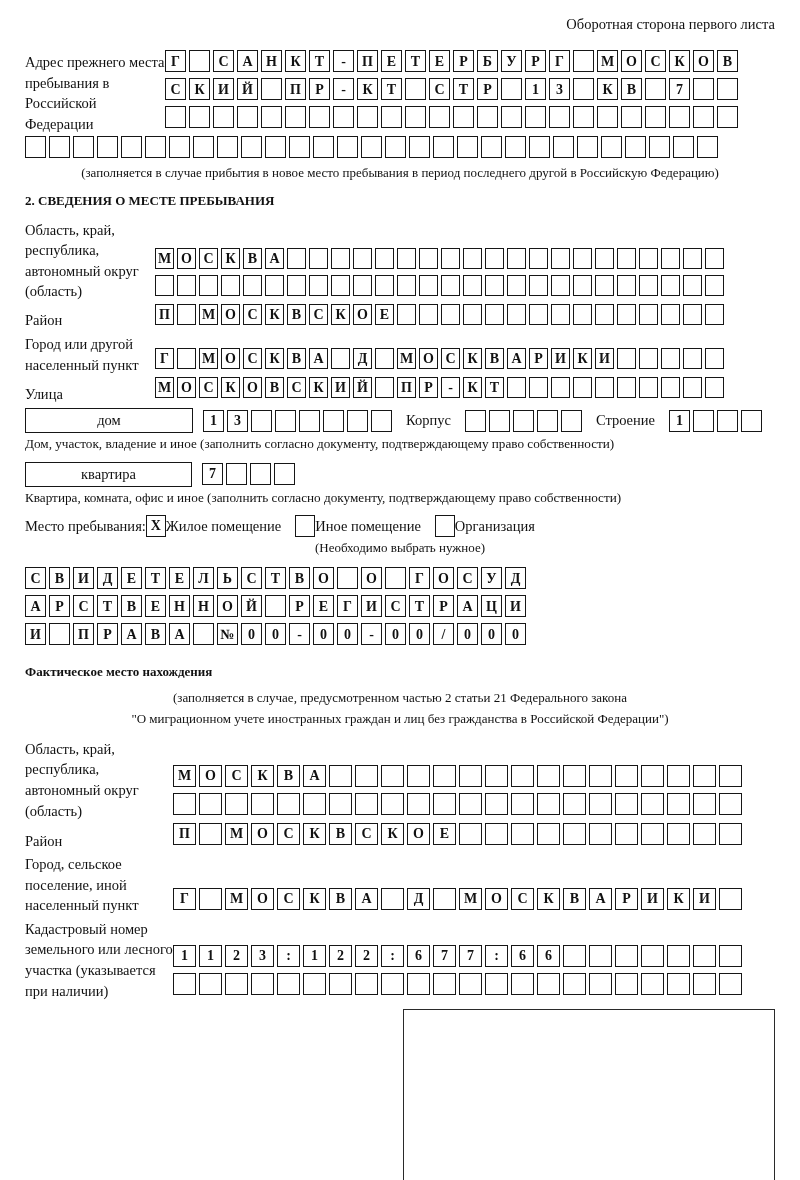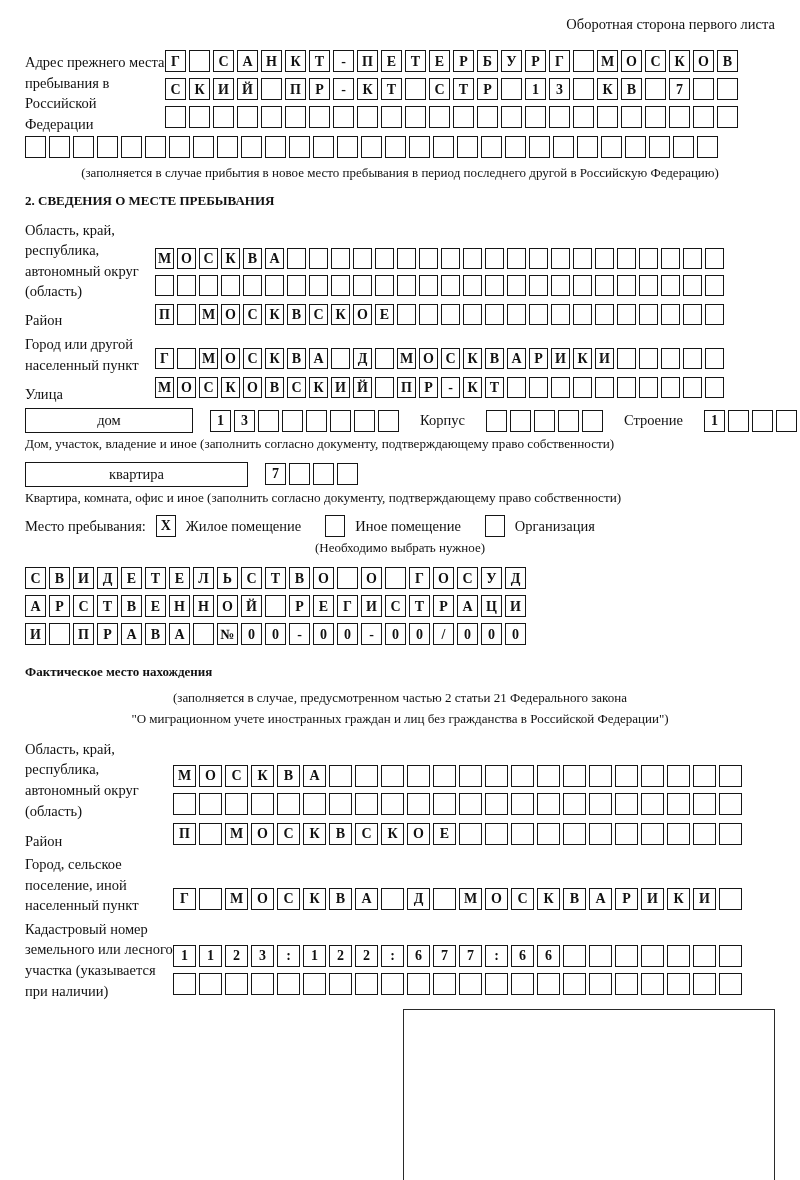--- a/index.html
+++ b/index.html
@@ -28,36 +28,36 @@
   .szA .cell { width:19px; height:20px; }
   .szFull .cell { width:19px; height:20px; }
   .szB .cell { width:17px; height:19px; }
   .szC .cell { width:19px; height:20px; }
   .szD .cell { width:21px; height:20px; }
 
   .caption { font-size:13px; text-align:center; margin:2px 0 10px 0; }
   .caption-left { font-size:13.2px; text-align:left; margin:2px 0 8px 0; }
   .sec-title { font-weight:bold; text-align:left; font-size:13px; margin:6px 0 8px 0; }
 
-  .inline-row { display:flex; align-items:center; gap:17px; margin:4px 0 2px 0;text-align:right; }
+  .inline-row { display:flex; align-items:center; gap:10px; margin:4px 0 2px 0;text-align:right; }
   .longbox {
     box-sizing:border-box; border:1.5px solid #161616; height:25px;
     display:inline-flex; align-items:center; justify-content:center;
     font-size:14.5px; flex:0 0 auto;
   }
   .dom-box { width:168px; }
-  .kv-box { width:223px; }
+  .kv-box { width:167px; }
   .mini-lbl { font-size:14.5px; padding:0 4px; }
 
   .checkbox {
     box-sizing:content-box; width:18px; height:20px; border:1.5px solid #161616;
     display:inline-flex; align-items:center; justify-content:center;
     font-size:14px; font-weight:bold; flex:0 0 auto;
   }
-  .cbrow { display:flex; align-items:center; gap:10px; margin:6px 0 2px 0; }
+  .cbrow { display:flex; align-items:center; margin:6px 0 2px 0; }
   .cbrow .opt-label { margin-right:14px; }
 
   .mark-wrap { margin-top:8px; display:flex; flex-direction:column; align-items:flex-end; }
   .mark-box {
     width:370px; height:175px; border:1.5px solid #2a2a2a; background:#fff;
   }
 </style>
 </head>
 <body>
 

